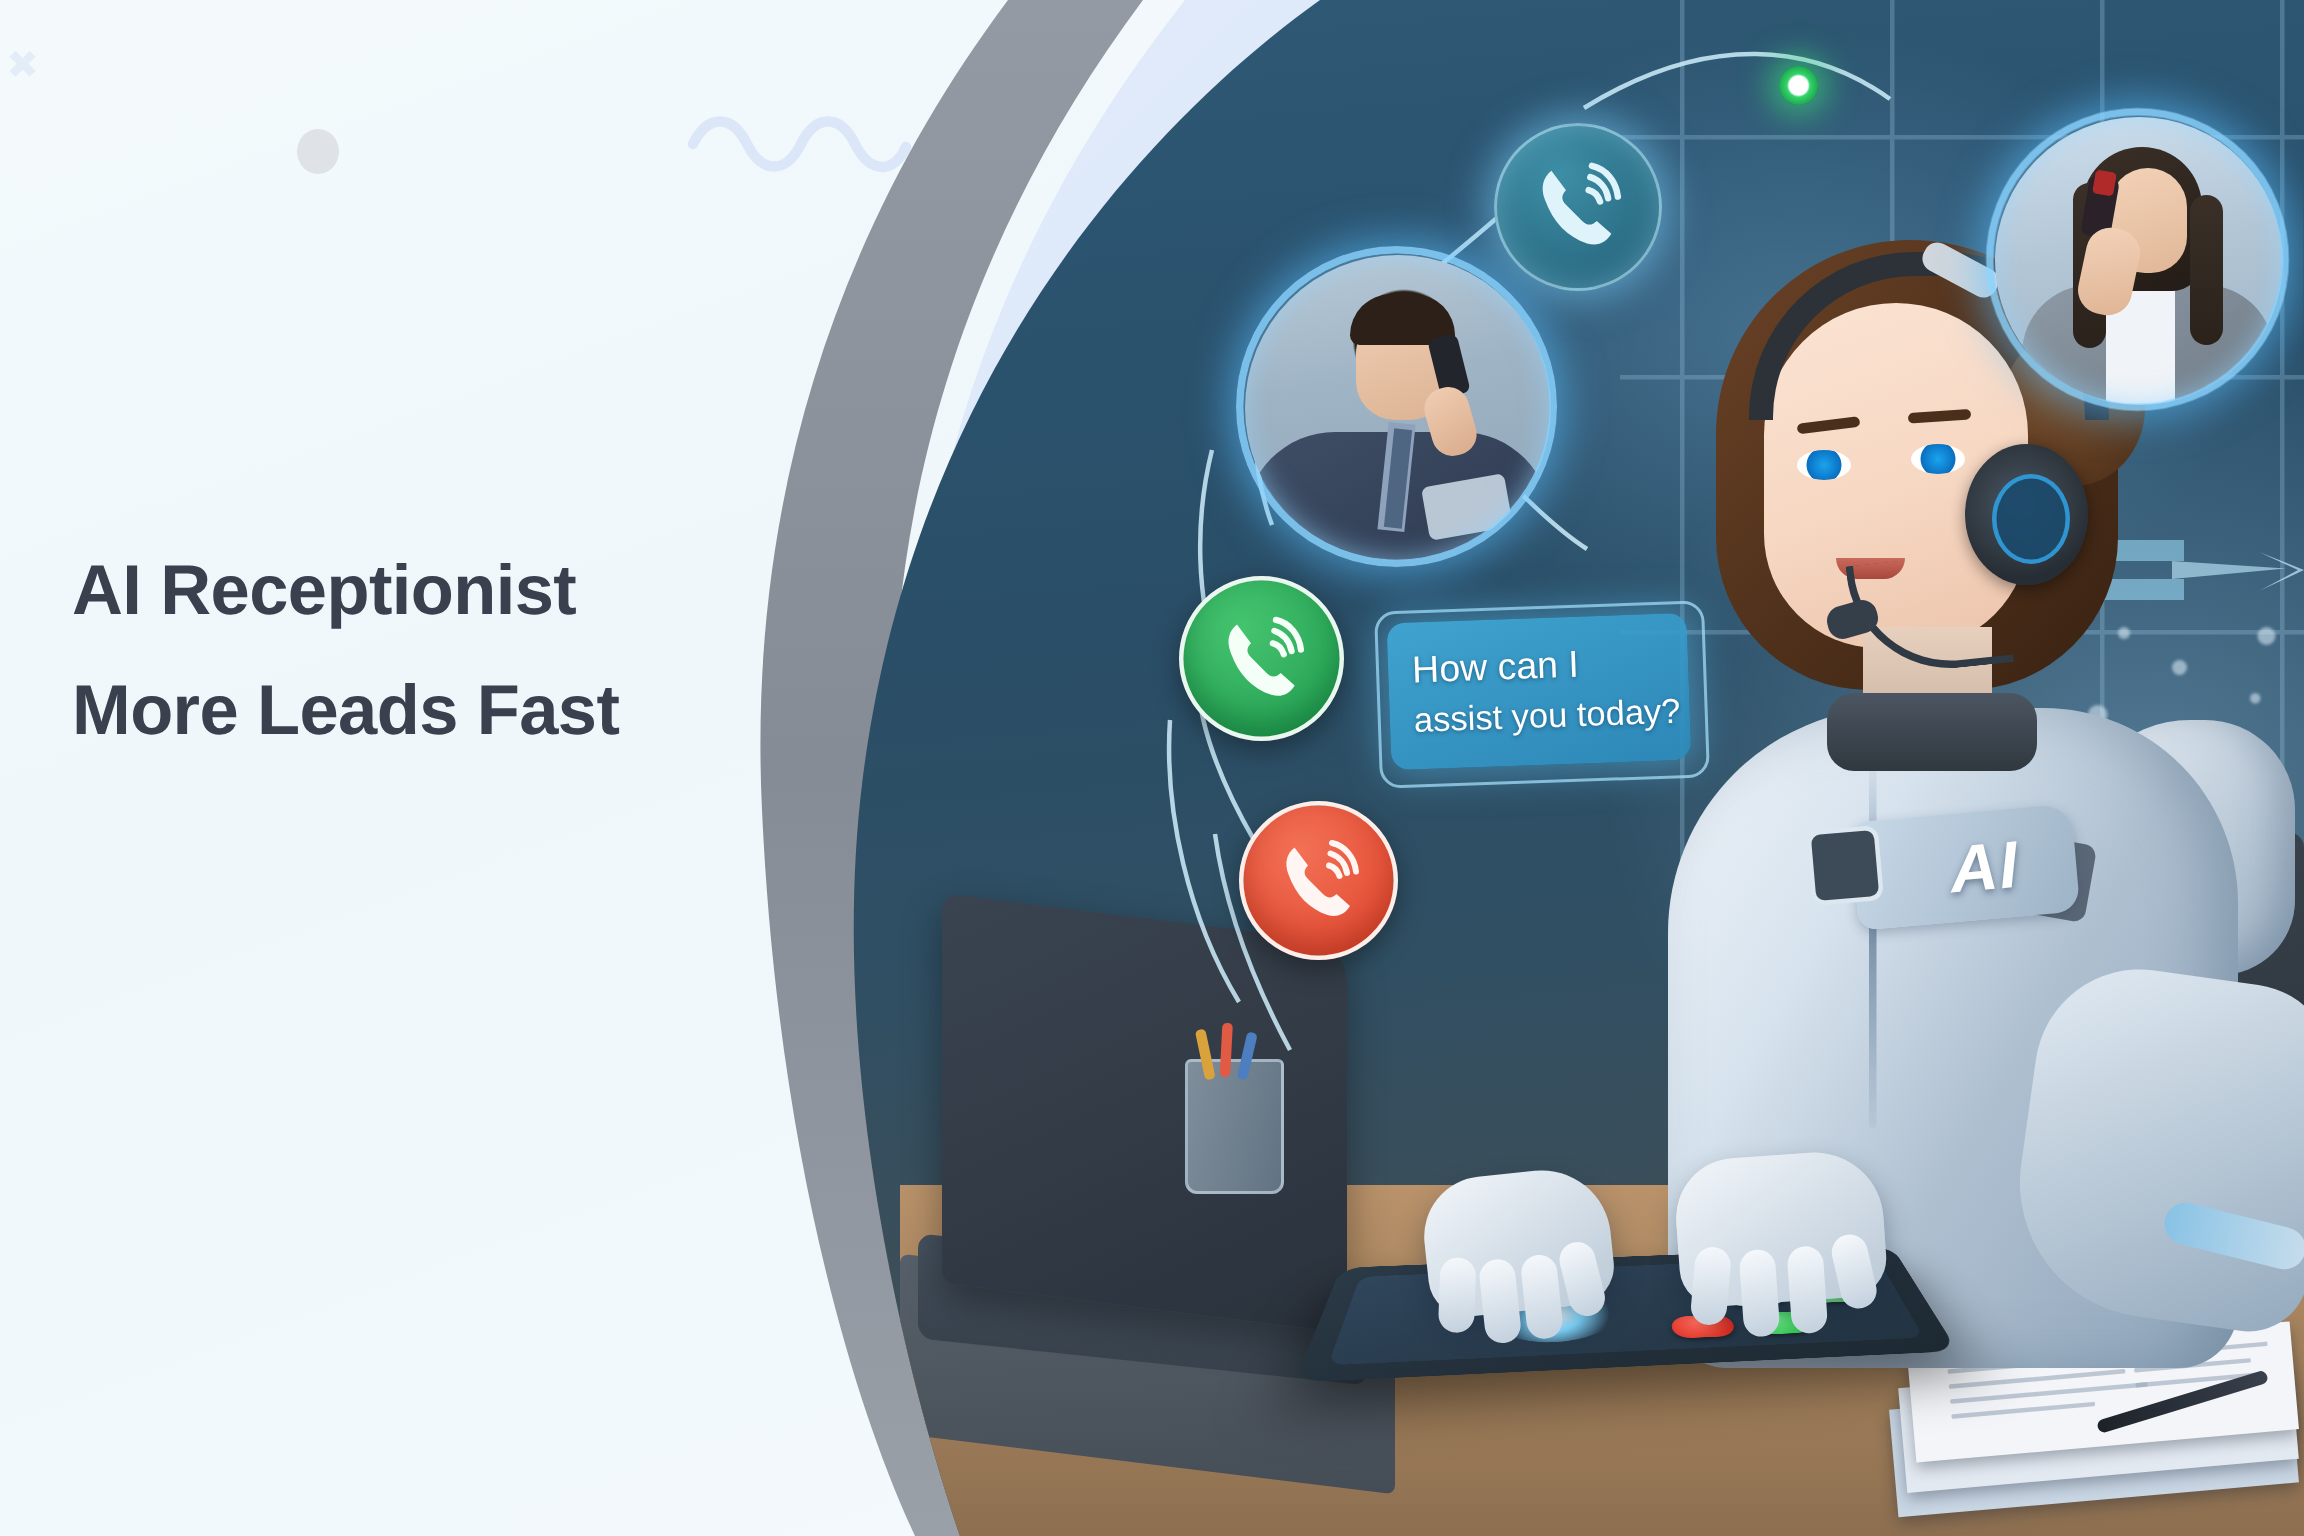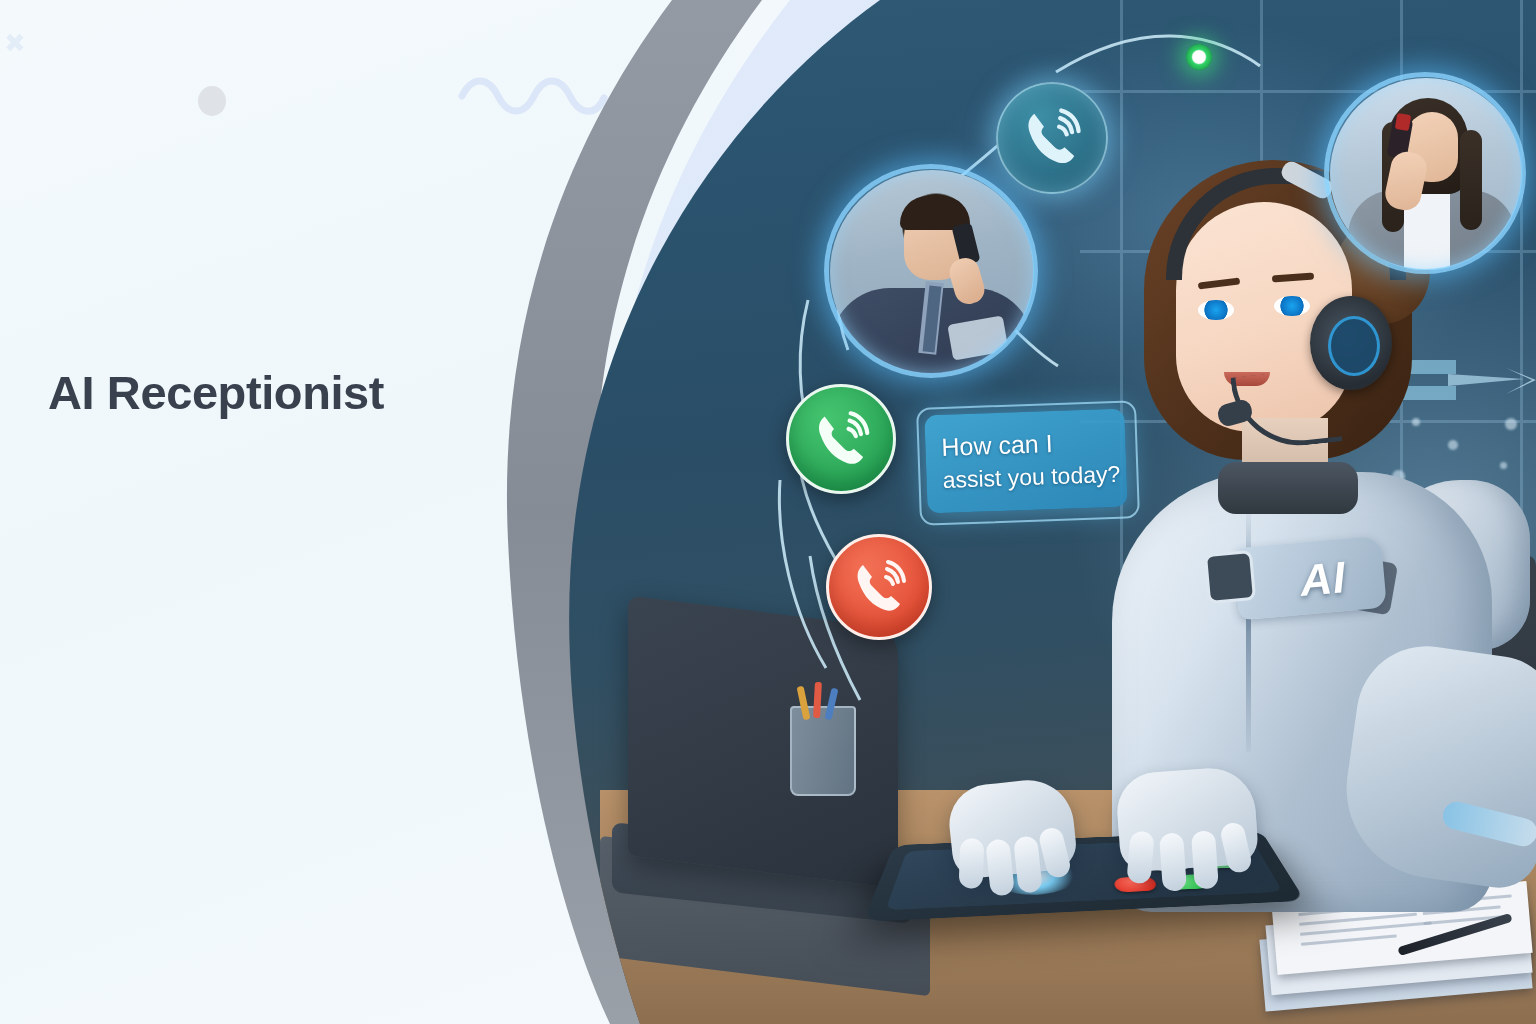--- a/index.html
+++ b/index.html
@@ -326,20 +326,21 @@
     <div class="deco-sparkle">✖</div>
 
     <div class="deco-dot"></div>
 
     <svg class="deco-wave" viewBox="0 0 150 44">
       <path d="M4 24 C 14 4, 30 4, 40 24 S 66 44, 76 24 S 102 4, 112 24 S 138 44, 146 26" fill="none" stroke="#dbe6f8" stroke-width="7" stroke-linecap="round"></path>
     </svg>
 
     <h1 class="headline">
       <span class="hl-line">AI Receptionist</span>
+      <span class="hl-line">More Leads Fast</span>
     </h1>
   </div>
 
   <svg class="curve-layer" viewBox="0 0 1536 1024">
     <defs>
       <linearGradient id="greyGrad" x1="0" y1="0" x2="0" y2="1">
         <stop offset="0%" stop-color="#949aa3"></stop>
         <stop offset="50%" stop-color="#858c96"></stop>
         <stop offset="100%" stop-color="#9aa0a8"></stop>
       </linearGradient>

